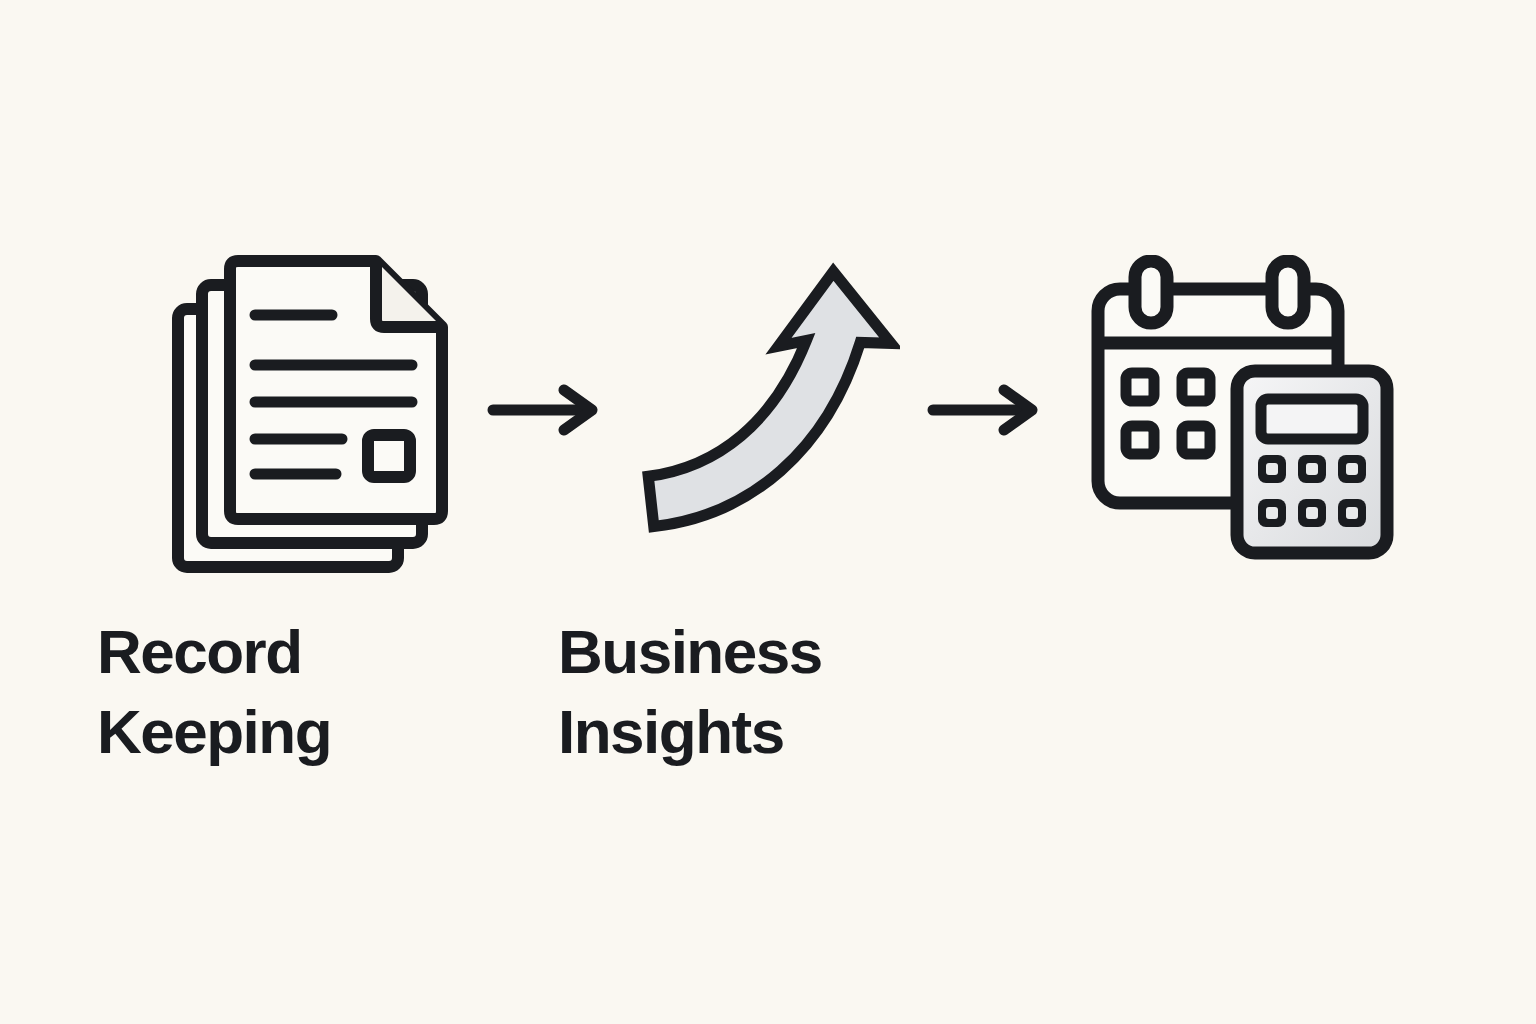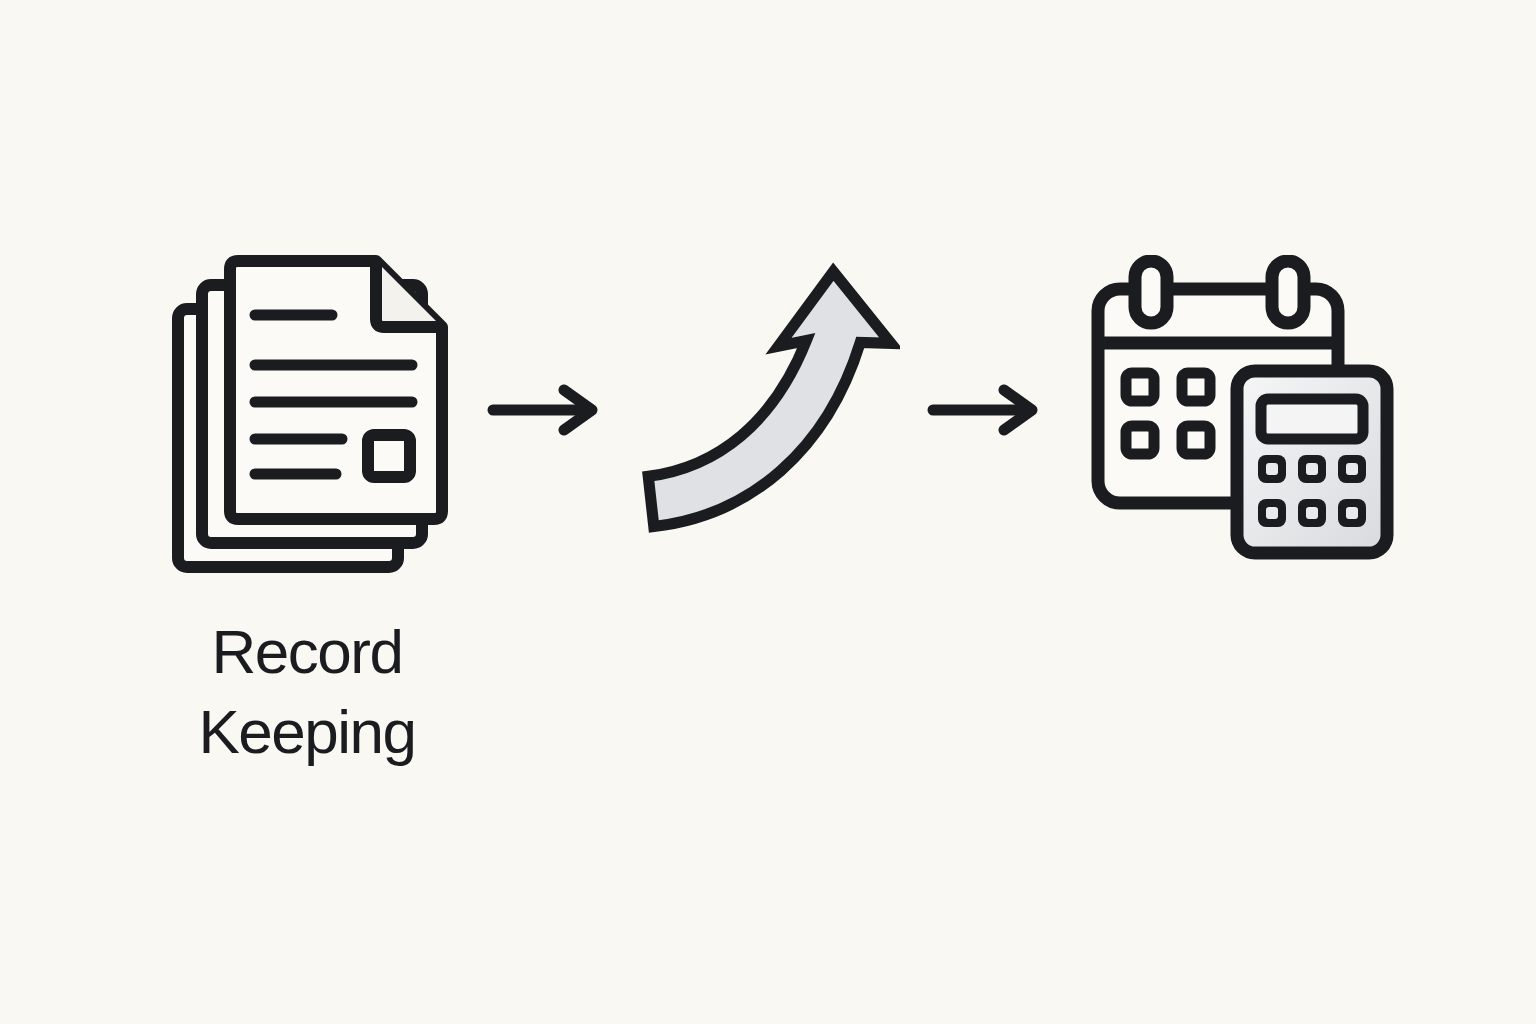--- a/index.html
+++ b/index.html
@@ -14,22 +14,22 @@
     position: absolute;
     inset: 0;
     width: 1536px;
     height: 1024px;
   }
   .icon-box { position: absolute; }
   .connector { position: absolute; }
   .step-label {
     position: absolute;
     top: 612px;
-    text-align: center;
-    font-weight: 400;
+    text-align: left;
+    font-weight: 700;
     font-size: 62px;
     line-height: 80px;
     letter-spacing: -1.5px;
     color: #1a1c20;
     white-space: pre-line;
   }
   .label-1 { left: 97px;  width: 420px; }
   .label-2 { left: 558px; width: 420px; }
   .label-3 { left: 1005px; width: 450px; }
   svg { display: block; }
@@ -135,15 +135,17 @@
         <rect x="176" y="252" width="12" height="12" rx="3"></rect>
         <rect x="216" y="252" width="12" height="12" rx="3"></rect>
         <rect x="256" y="252" width="12" height="12" rx="3"></rect>
       </g>
     </svg>
   </div>
 
   <div class="step-label label-1">Record
 Keeping</div>
 
+  <div class="step-label label-2">Business
+Insights</div>
 
 
 </div>
 
 </body></html>

